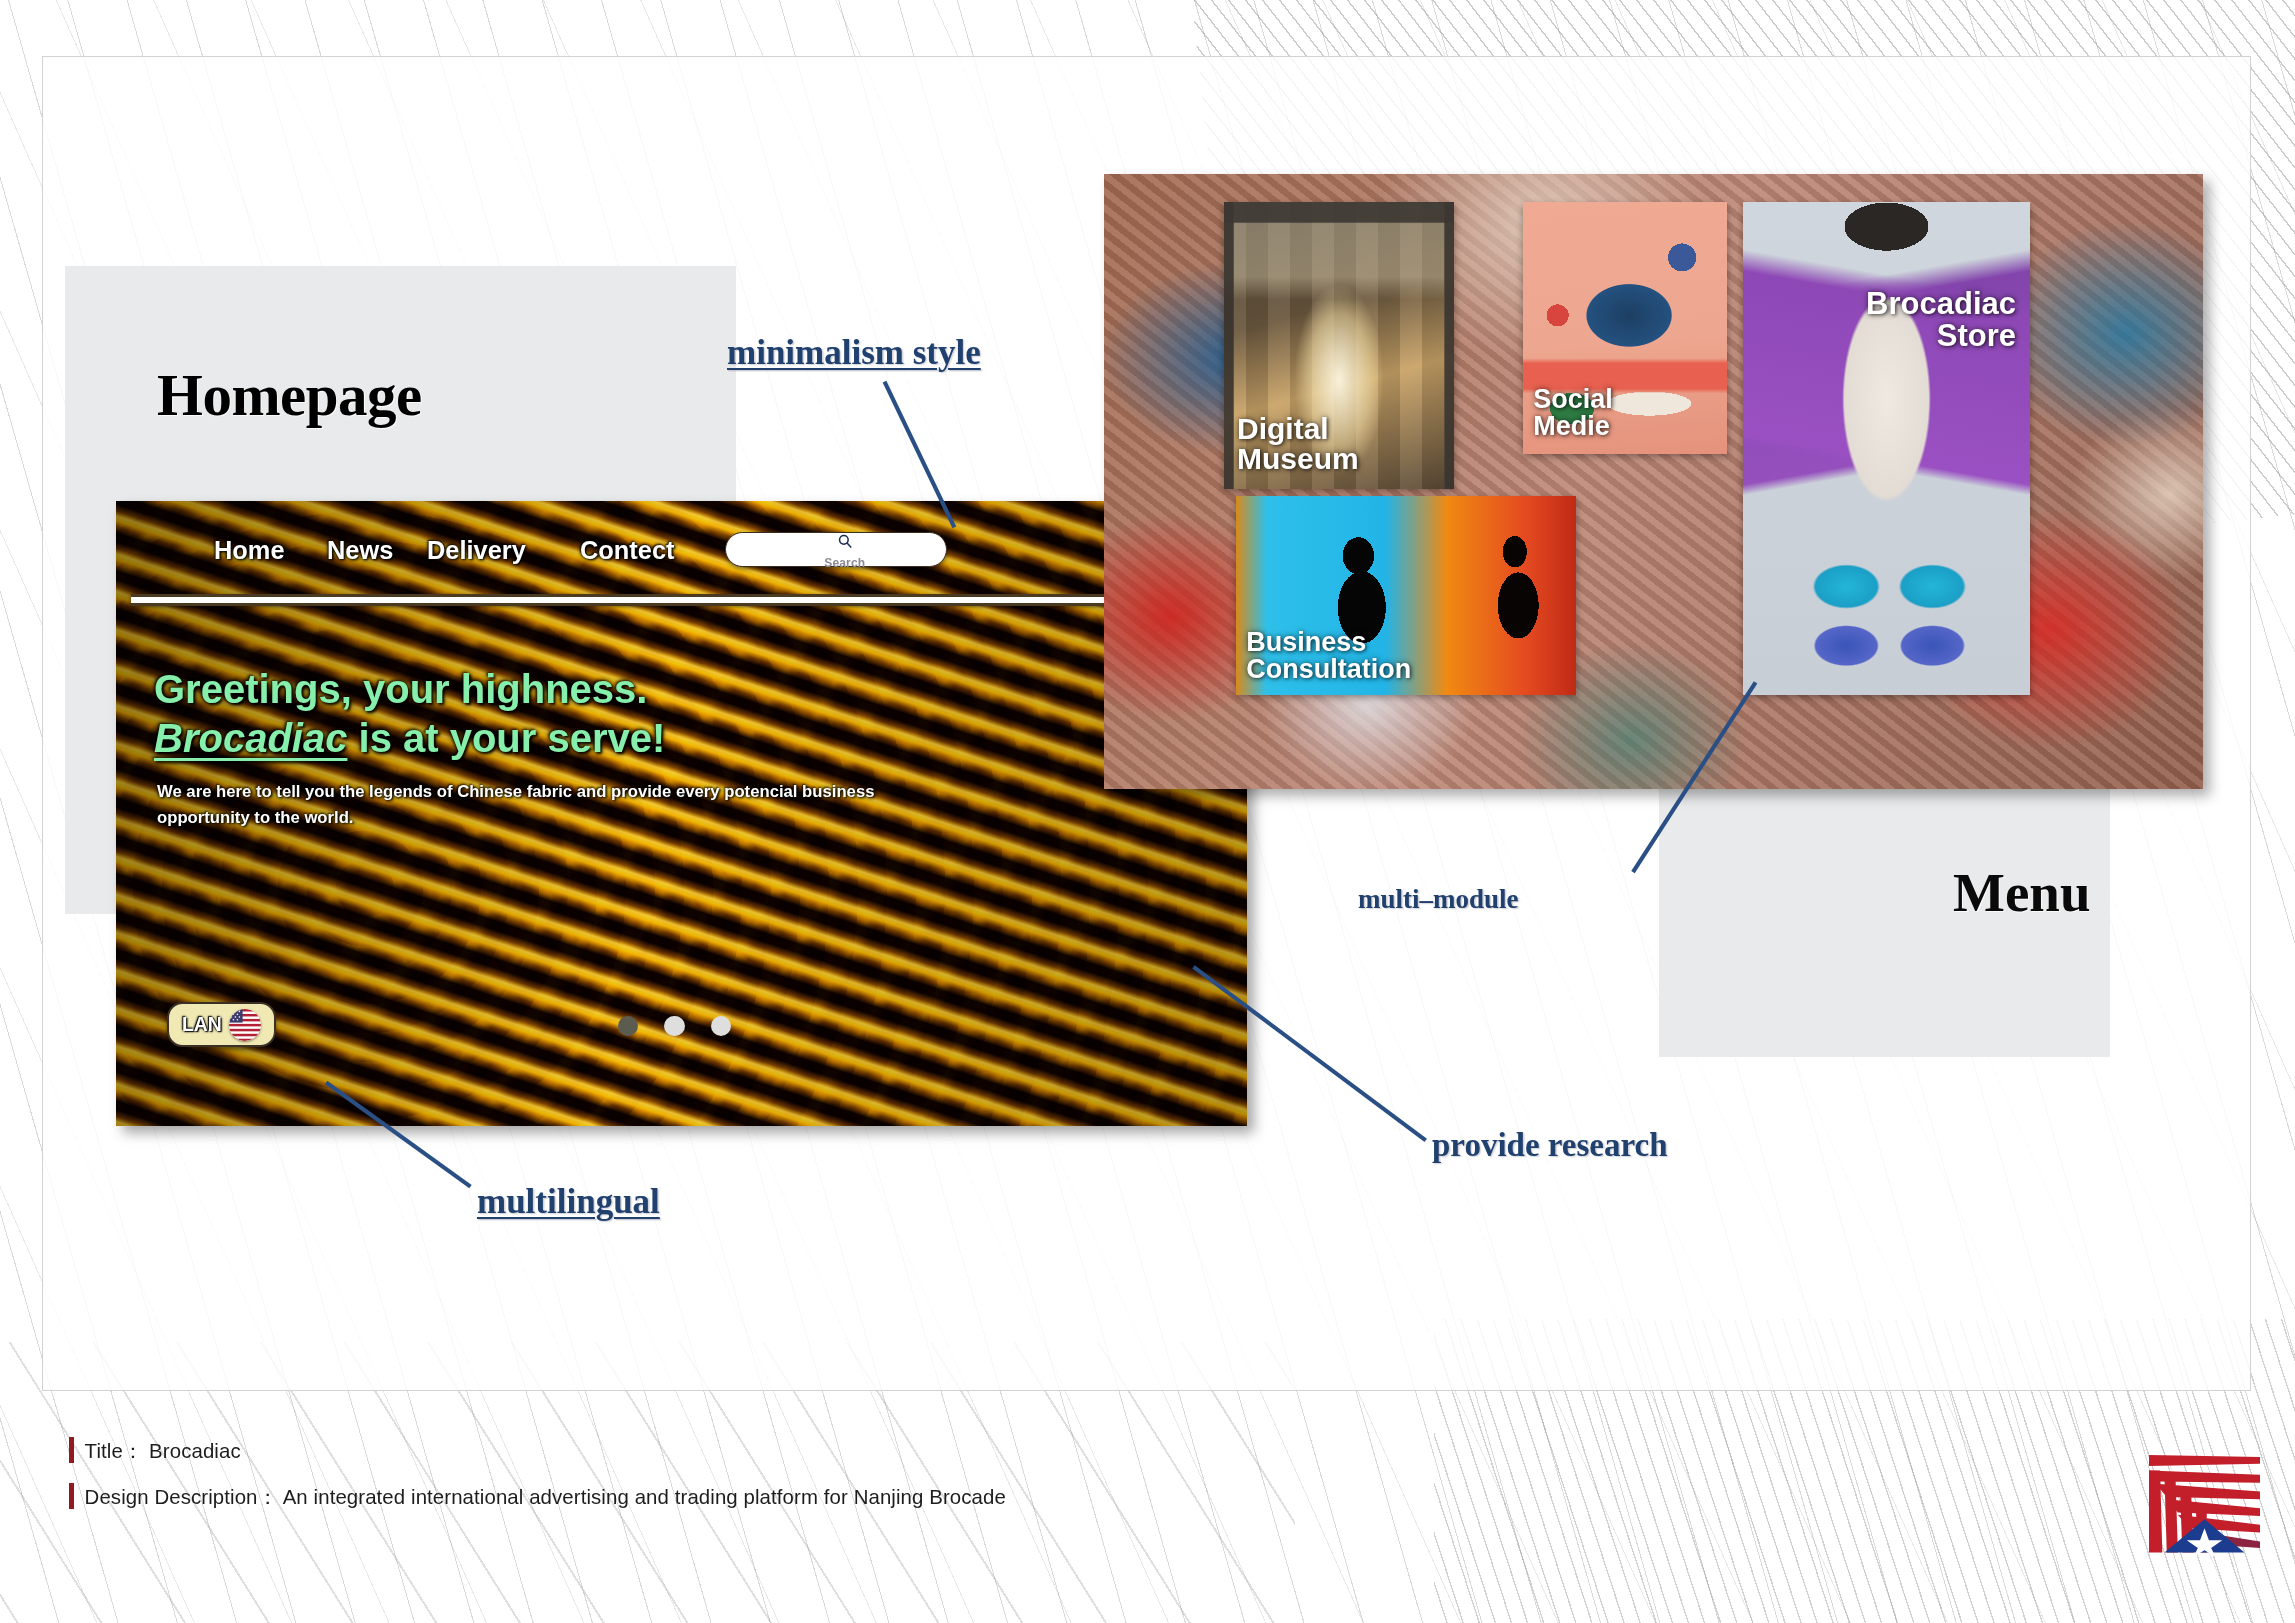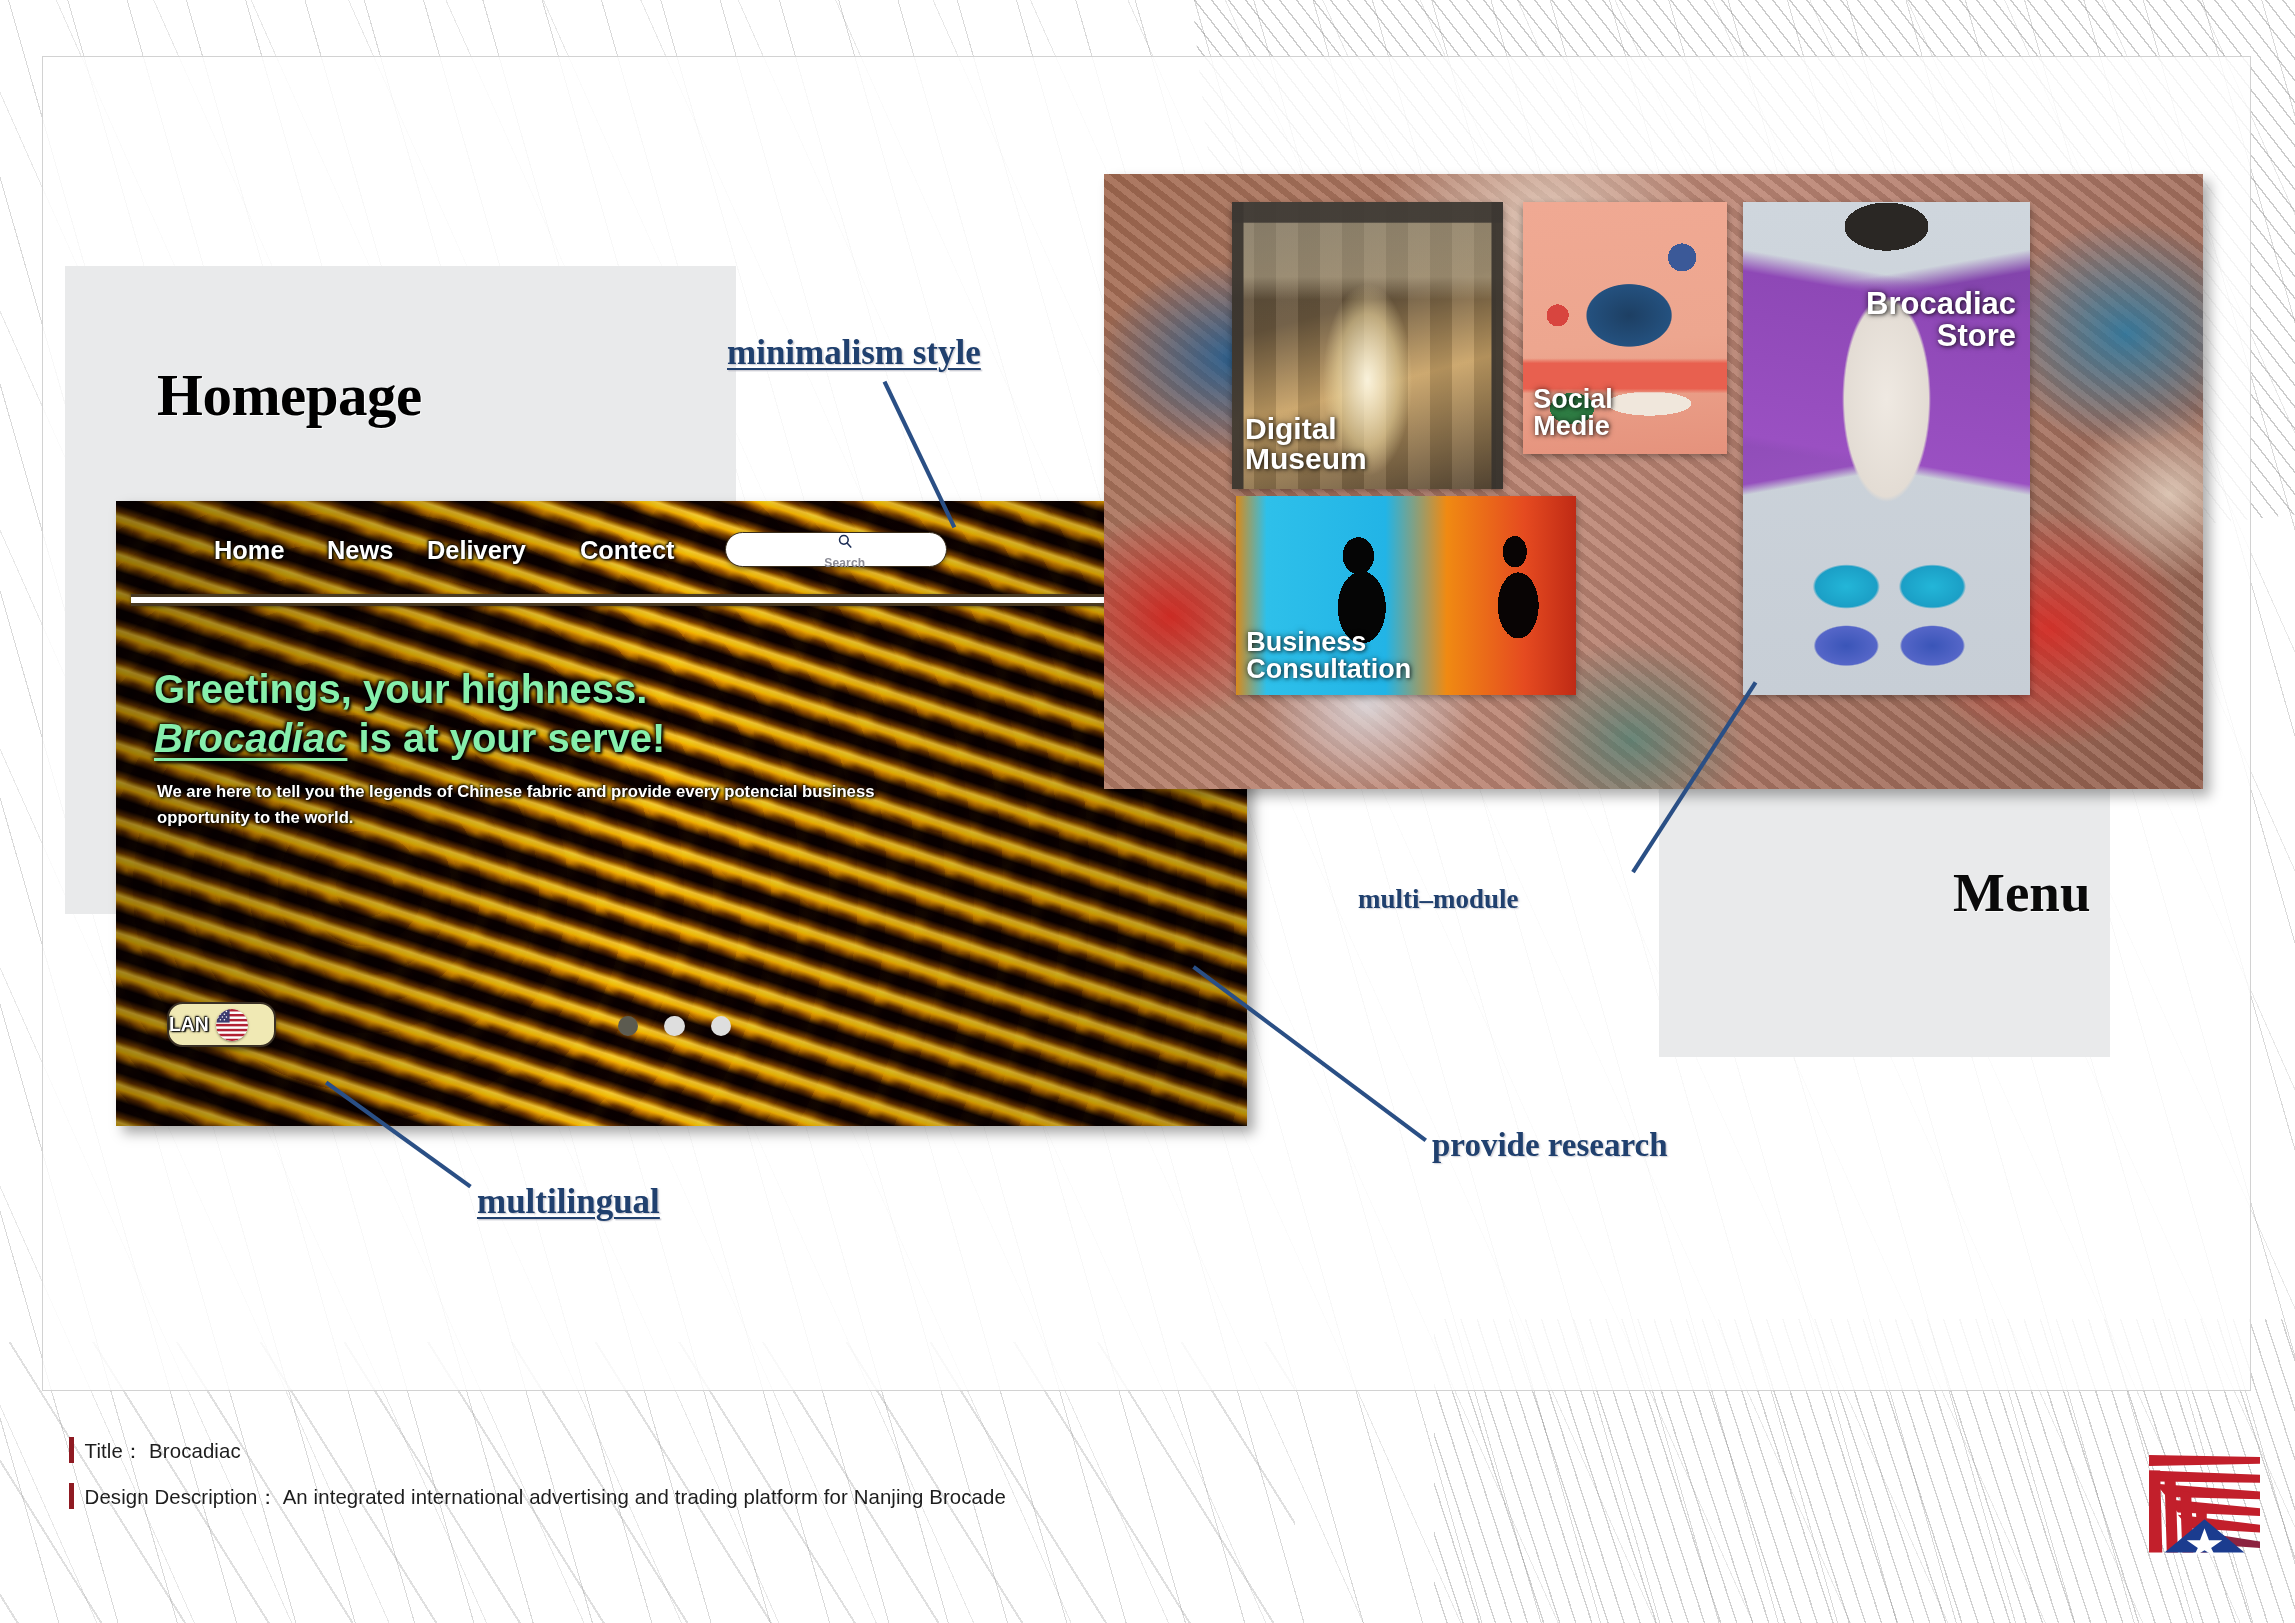--- a/index.html
+++ b/index.html
@@ -173,21 +173,21 @@
     font-weight: bold; font-size: 16.7px; color: #ffffff;
     line-height: 1.55;
     text-shadow: 0 0 4.2px rgba(0,0,0,.95), 1.4px 1.4px 2.3px rgba(0,0,0,.9), -0.9px -0.9px 1.9px rgba(0,0,0,.7);
   }
 
   #lang-button {
     position: absolute; left: 51px; top: 501px;
     width: 109px; height: 45px;
     background: #f0e9b4; border: 2.8px solid #3a3025;
     border-radius: 15.7px;
-    display: flex; align-items: center; gap: 7.4px;
+    display: flex; align-items: center; justify-content: center; gap: 7.4px;
     box-shadow: 0 2.3px 4.6px rgba(0,0,0,.45);
   }
   #lang-label {
     font-family: "Liberation Sans", sans-serif;
     font-weight: bold; font-size: 19.4px; color: #ffffff;
     text-shadow: 0 0 2.8px #000, 1.4px 1.4px 1.4px #000, -0.9px -0.9px 1.4px #000;
   }
   #flag-icon {
     width: 32px; height: 32px; border-radius: 50%;
     overflow: hidden; flex: none; display: block;
@@ -234,21 +234,21 @@
   .tile-label {
     position: absolute;
     font-family: "Liberation Sans", sans-serif;
     font-weight: bold; color: #ffffff;
     line-height: 1.02;
     text-shadow: 0 0 6.5px rgba(0,0,0,.55), 1.4px 1.4px 3.7px rgba(0,0,0,.55);
     white-space: pre-line;
   }
 
   
-  #tile-museum { left: 128px; top: 28px; width: 271px; height: 287px; }
+  #tile-museum { left: 120px; top: 28px; width: 230px; height: 287px; }
   #tile-museum .art {
     position: absolute; inset: 0;
     background:
       linear-gradient(180deg, rgba(60,55,50,.9) 0 7%, rgba(0,0,0,0) 7.5%),
       linear-gradient(90deg, rgba(55,50,45,.9) 0 4%, rgba(0,0,0,0) 4.5%),
       linear-gradient(270deg, rgba(55,50,45,.9) 0 4%, rgba(0,0,0,0) 4.5%),
       radial-gradient(ellipse 56px 120px at 50% 62%, rgba(252,246,225,.95) 0%, rgba(235,215,160,.55) 55%, rgba(0,0,0,0) 80%),
       linear-gradient(180deg, rgba(250,236,200,.35) 26%, rgba(0,0,0,0) 34%),
       repeating-linear-gradient(90deg, rgba(255,255,255,.05) 0 22px, rgba(0,0,0,.12) 22px 44px),
       linear-gradient(165deg, #4a4238 0%, #6d5a40 38%, #caa468 62%, #5a4a37 100%);

